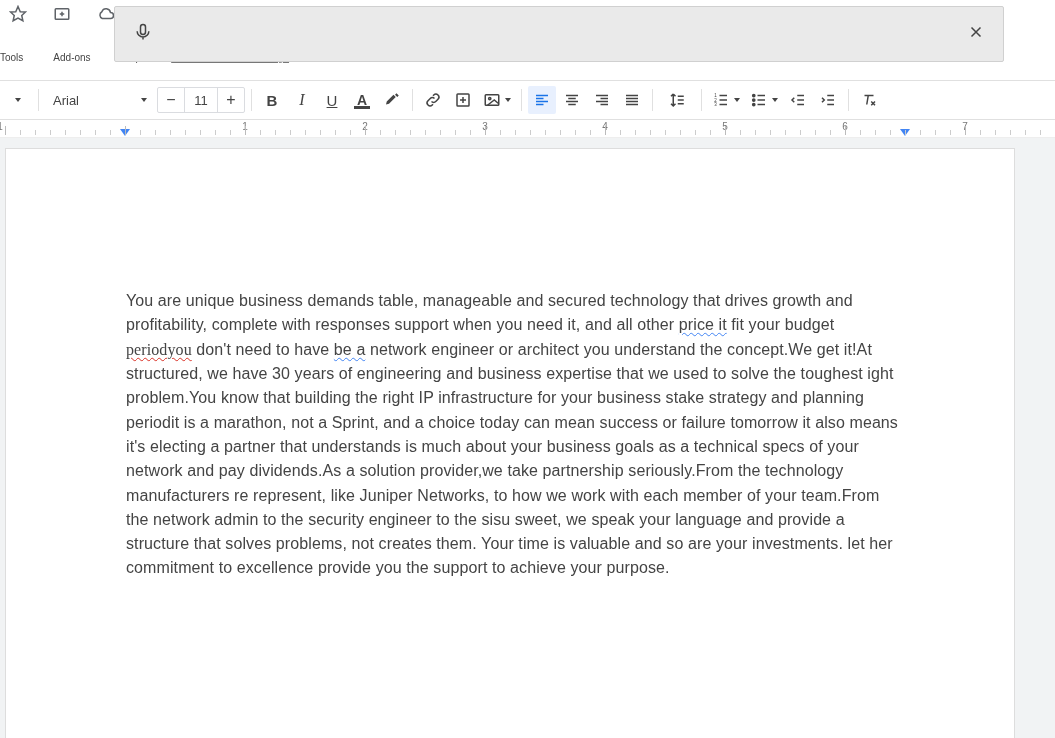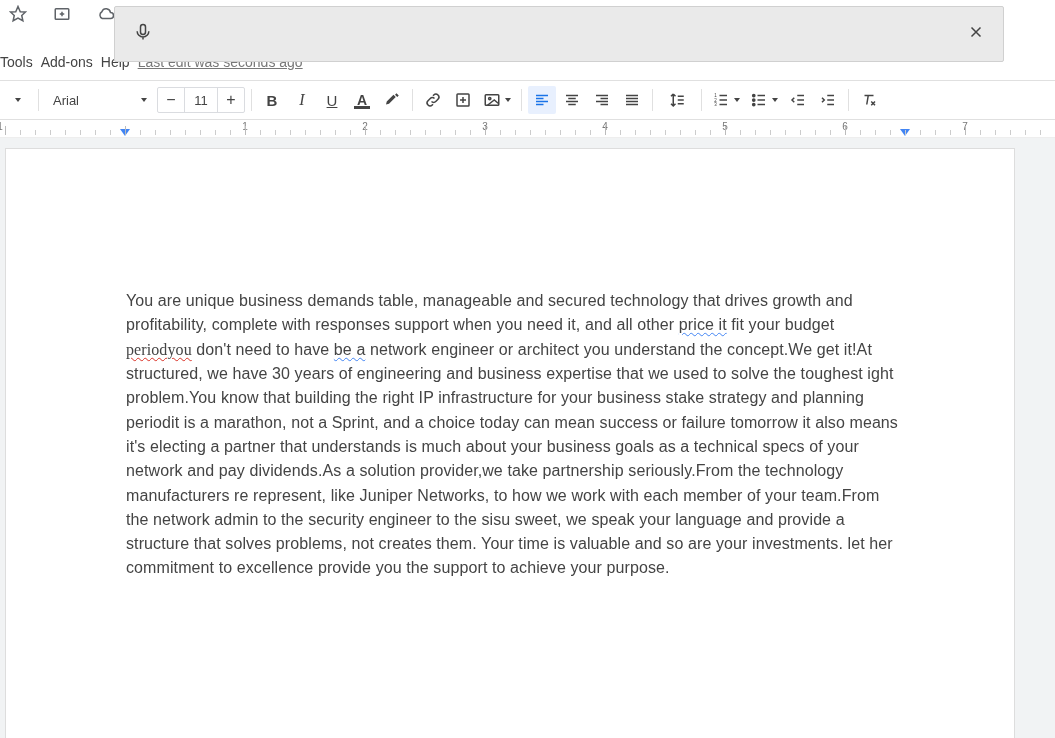--- a/index.html
+++ b/index.html
@@ -5,21 +5,21 @@
 * { margin: 0; padding: 0; box-sizing: border-box; }
 body { font-family: Arial, sans-serif; background: #fff; overflow: hidden; width: 1055px; height: 738px; }
 
 .top-icons { display: flex; gap: 16px; align-items: center; padding: 6px 4px; height: 28px; }
 .top-icons svg { width: 18px; height: 18px; color: #5f6368; }
 
 .voice-bar { position: absolute; top: 6px; left: 114px; width: 890px; height: 56px; background: #eaeaea; border: 1px solid #d0d0d0; border-radius: 2px; display: flex; align-items: center; justify-content: space-between; padding: 0 18px; z-index: 10; }
 .voice-bar svg { width: 20px; height: 20px; color: #444; }
 .voice-bar .close svg { width: 18px; height: 18px; }
 
-.menu-bar { display: flex; align-items: flex-end; gap: 8px; padding: 8px 4px 10px 0; height: 36px; font-size: 14px; color: #444; margin-top: 16px;}
+.menu-bar { display: flex; align-items: flex-start; gap: 30px; padding: 8px 4px 10px 0; height: 36px; font-size: 10px; color: #444; margin-top: 16px;}
 .menu-bar .link { color: #777; text-decoration: underline; }
 
 .toolbar { display: flex; align-items: center; height: 40px; border-top: 1px solid #e0e0e0; border-bottom: 1px solid #e0e0e0; padding: 0 2px; gap: 2px; }
 .tool-btn { display: flex; align-items: center; justify-content: center; min-width: 28px; height: 28px; border-radius: 2px; color: #444; cursor: pointer; position: relative; }
 .tool-btn svg { width: 18px; height: 18px; }
 .tool-btn.active { background: #e8f0fe; color: #1a73e8; }
 .tool-sep { width: 1px; height: 22px; background: #e0e0e0; margin: 0 4px; }
 .tool-dropdown { display: flex; align-items: center; height: 24px; border: 1px solid #dadce0; border-radius: 2px; padding: 0 4px; font-size: 13px; color: #444; gap: 4px; min-width: 44px; justify-content: center;}
 .font-name { width: 110px; justify-content: space-between; padding: 0 8px; border: none; }
 .font-size-group { display: flex; align-items: center; border: 1px solid #dadce0; border-radius: 2px; height: 26px; }

